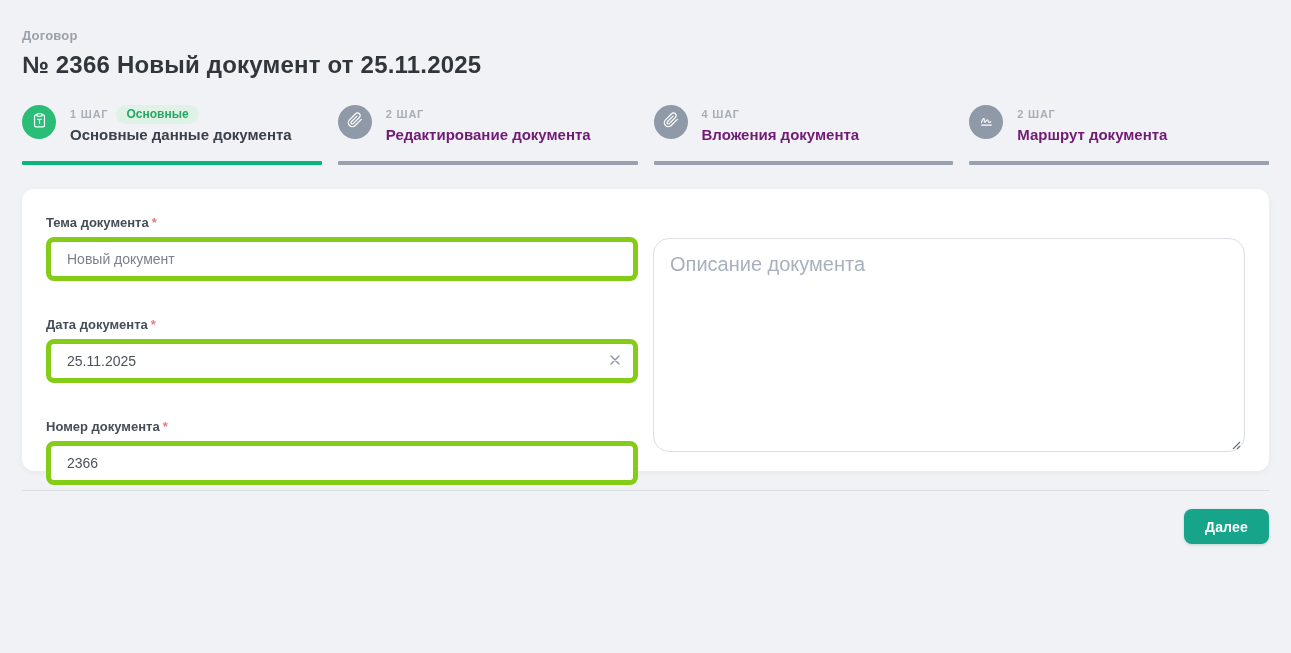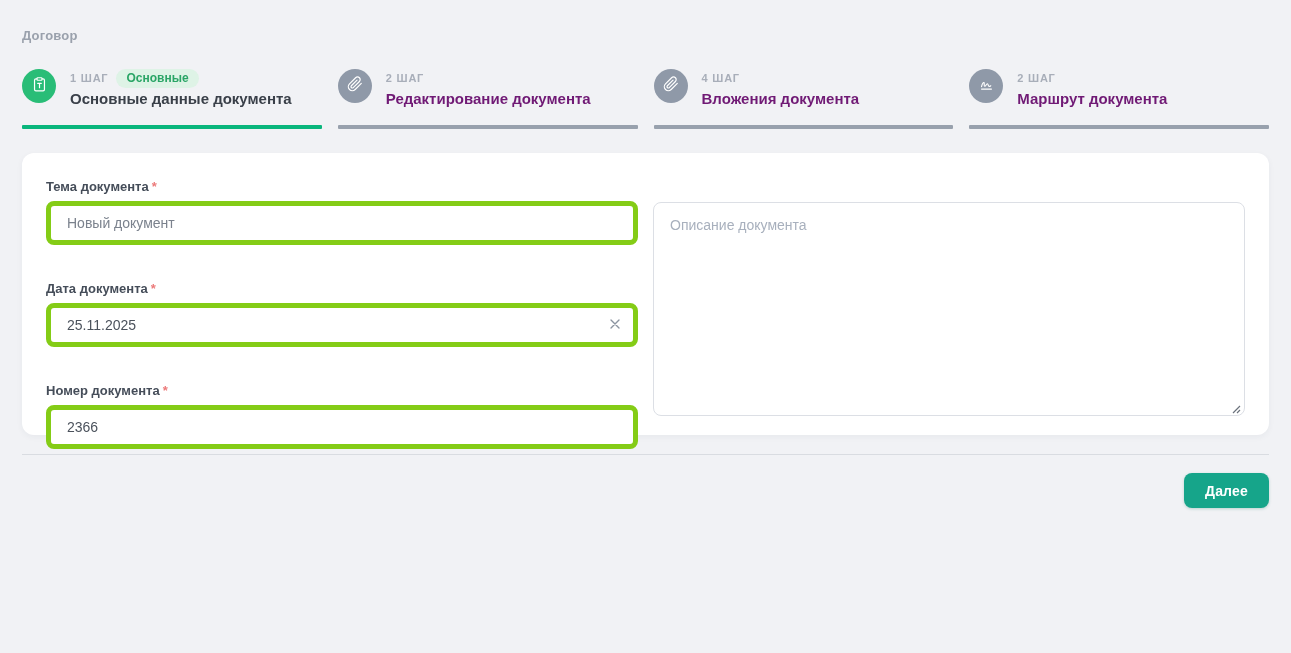--- a/index.html
+++ b/index.html
@@ -60,22 +60,22 @@
   .input-wrap { position:relative; }
   .input-light { color:#7b828d; }
   .clear-btn {
     position:absolute; right:12px; top:50%; transform:translateY(-50%);
     width:22px; height:22px; border:none; background:transparent; cursor:pointer;
     display:flex; align-items:center; justify-content:center; padding:0;
   }
   .right-col { position:relative; }
   .textarea-wrap { position:relative; margin-top:23px; height:214px; }
   textarea {
-    width:100%; height:100%; border:1px solid #dcdfe5; border-radius:8px;
-    padding:14px 16px; font-size:14px; font-family:"Liberation Sans", sans-serif;
+    width:100%; height:100%; border:1px solid #dcdfe5; border-radius:16px;
+    padding:14px 16px; font-size:20px; font-family:"Liberation Sans", sans-serif;
     color:#4b525c; resize:none; outline:none; background:#fff;
   }
   textarea::placeholder, .text-input::placeholder { color:#a8b0bd; }
   .resize-grip {
     position:absolute; right:4px; bottom:4px; width:12px; height:12px;
     cursor:nwse-resize;
   }
 
   
   .divider { margin:19px 0 0 0; border:none; border-top:1px solid #d9dce1; }
@@ -87,20 +87,21 @@
     box-shadow:0 1px 3px rgba(20,120,100,.25);
     text-align:center;
   }
 </style>
 </head>
 <body>
 
 <div class="container">
 
   <div class="breadcrumb">Договор</div>
+  <h1 class="page-title">№ 2366 Новый документ от 25.11.2025</h1>
 
   <div class="stepper">
 
     <div class="step active">
       <div class="step-main">
         <div class="step-circle">
           <span>
             <svg width="17" height="17" viewBox="0 0 24 24" fill="none" stroke="#ffffff" stroke-width="1.7" stroke-linecap="round" stroke-linejoin="round">
               <path d="M16 4h1a2 2 0 0 1 2 2v13a2 2 0 0 1-2 2H7a2 2 0 0 1-2-2V6a2 2 0 0 1 2-2h1"></path>
               <rect x="8.5" y="2.5" width="7" height="3.5" rx="1"></rect>

